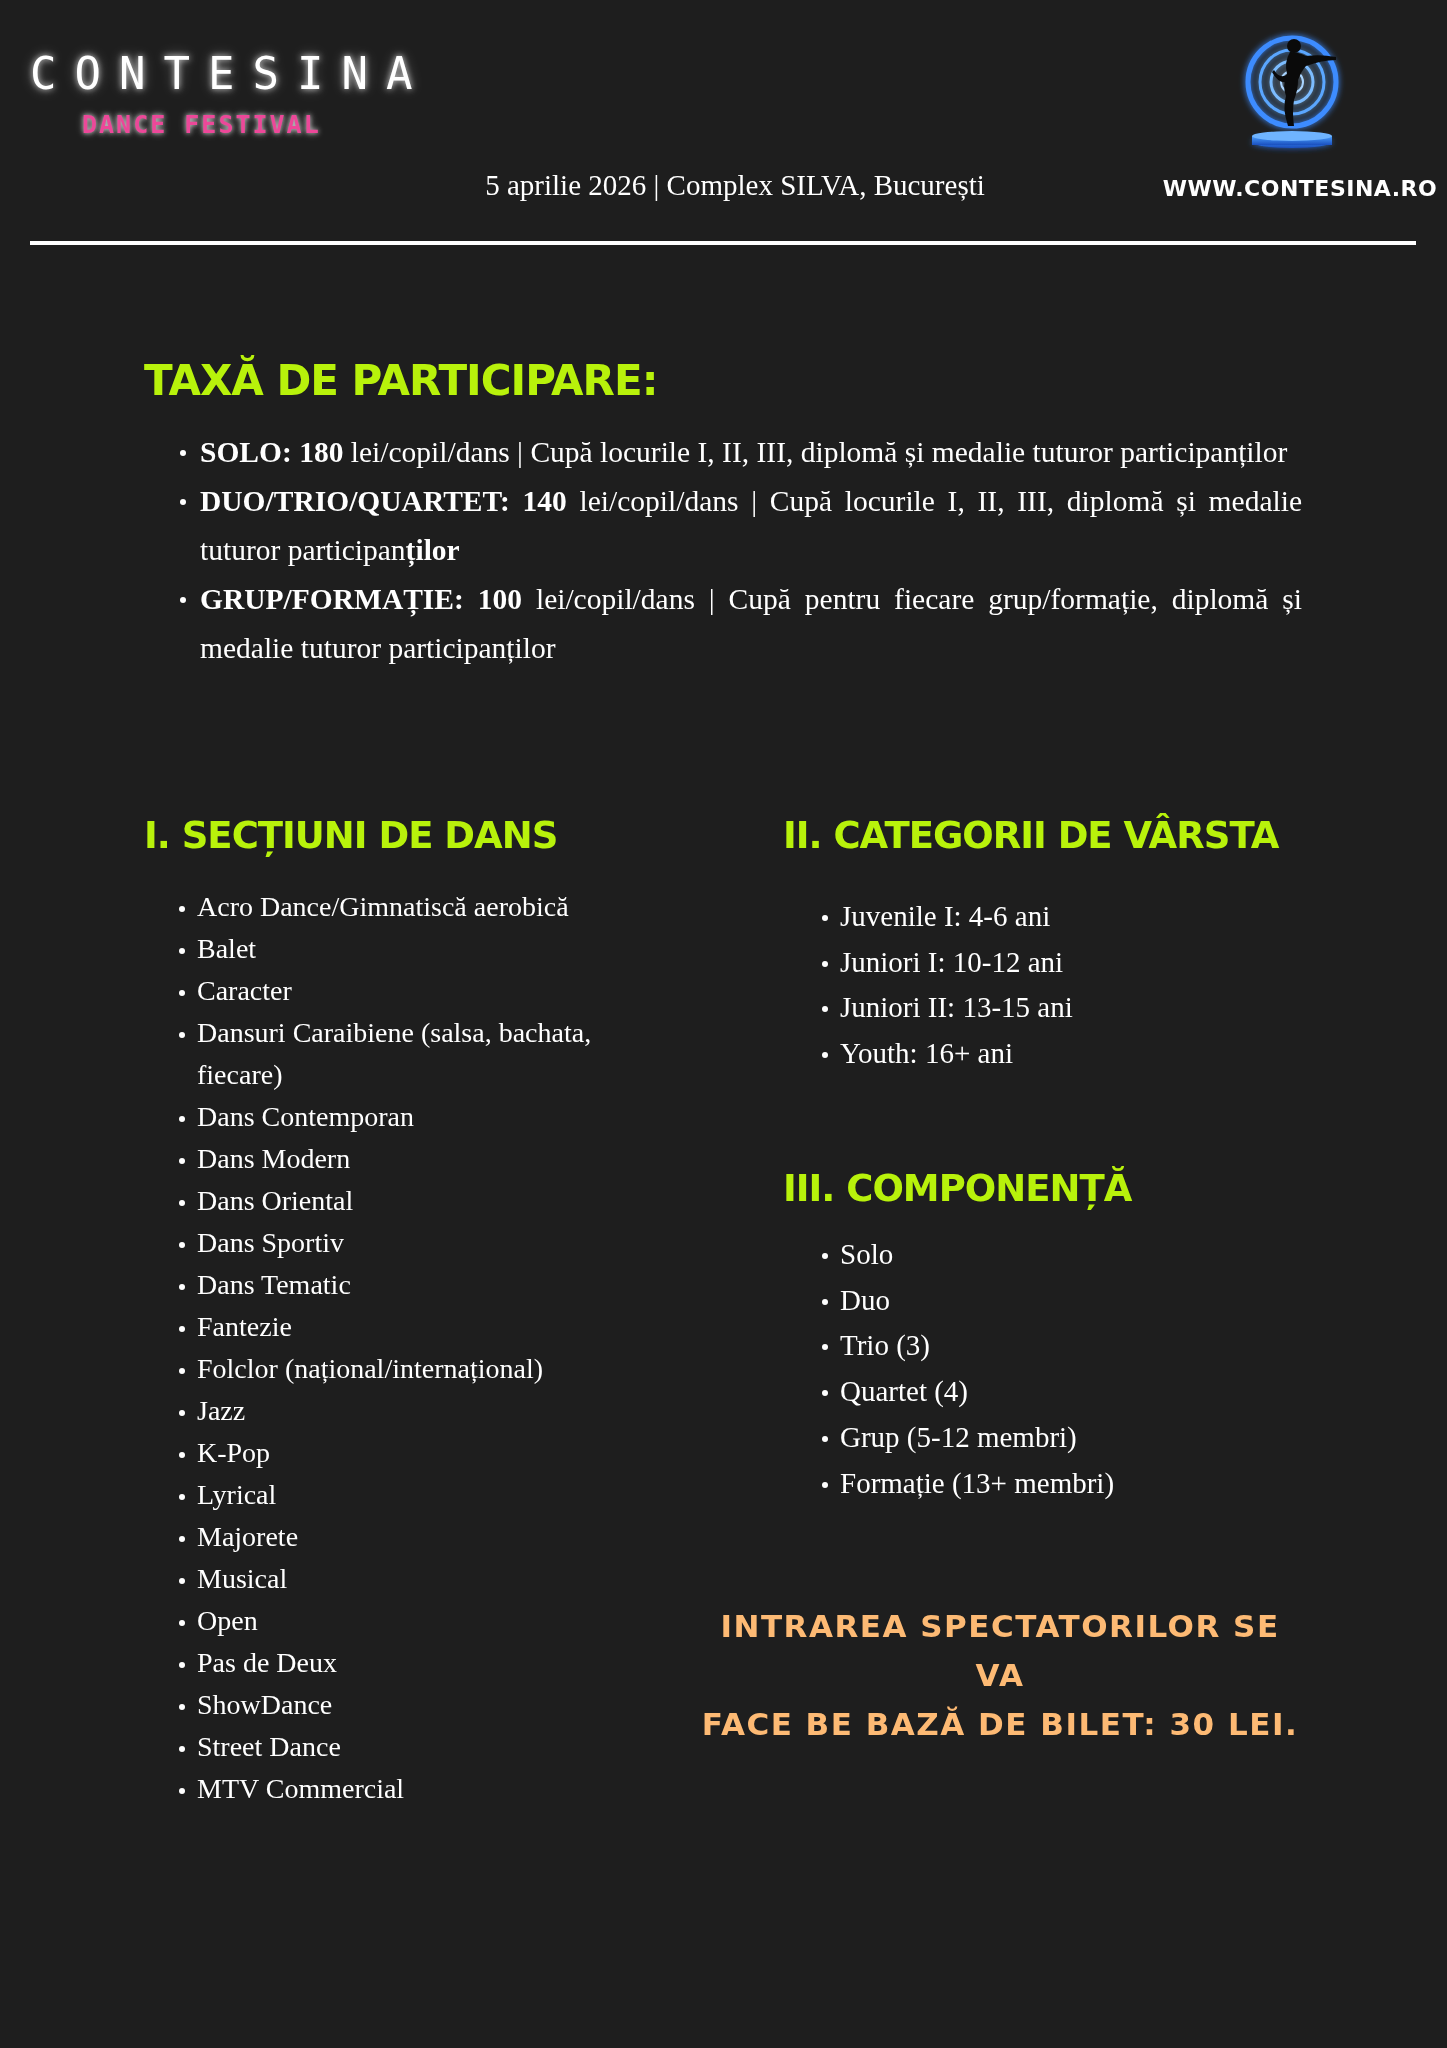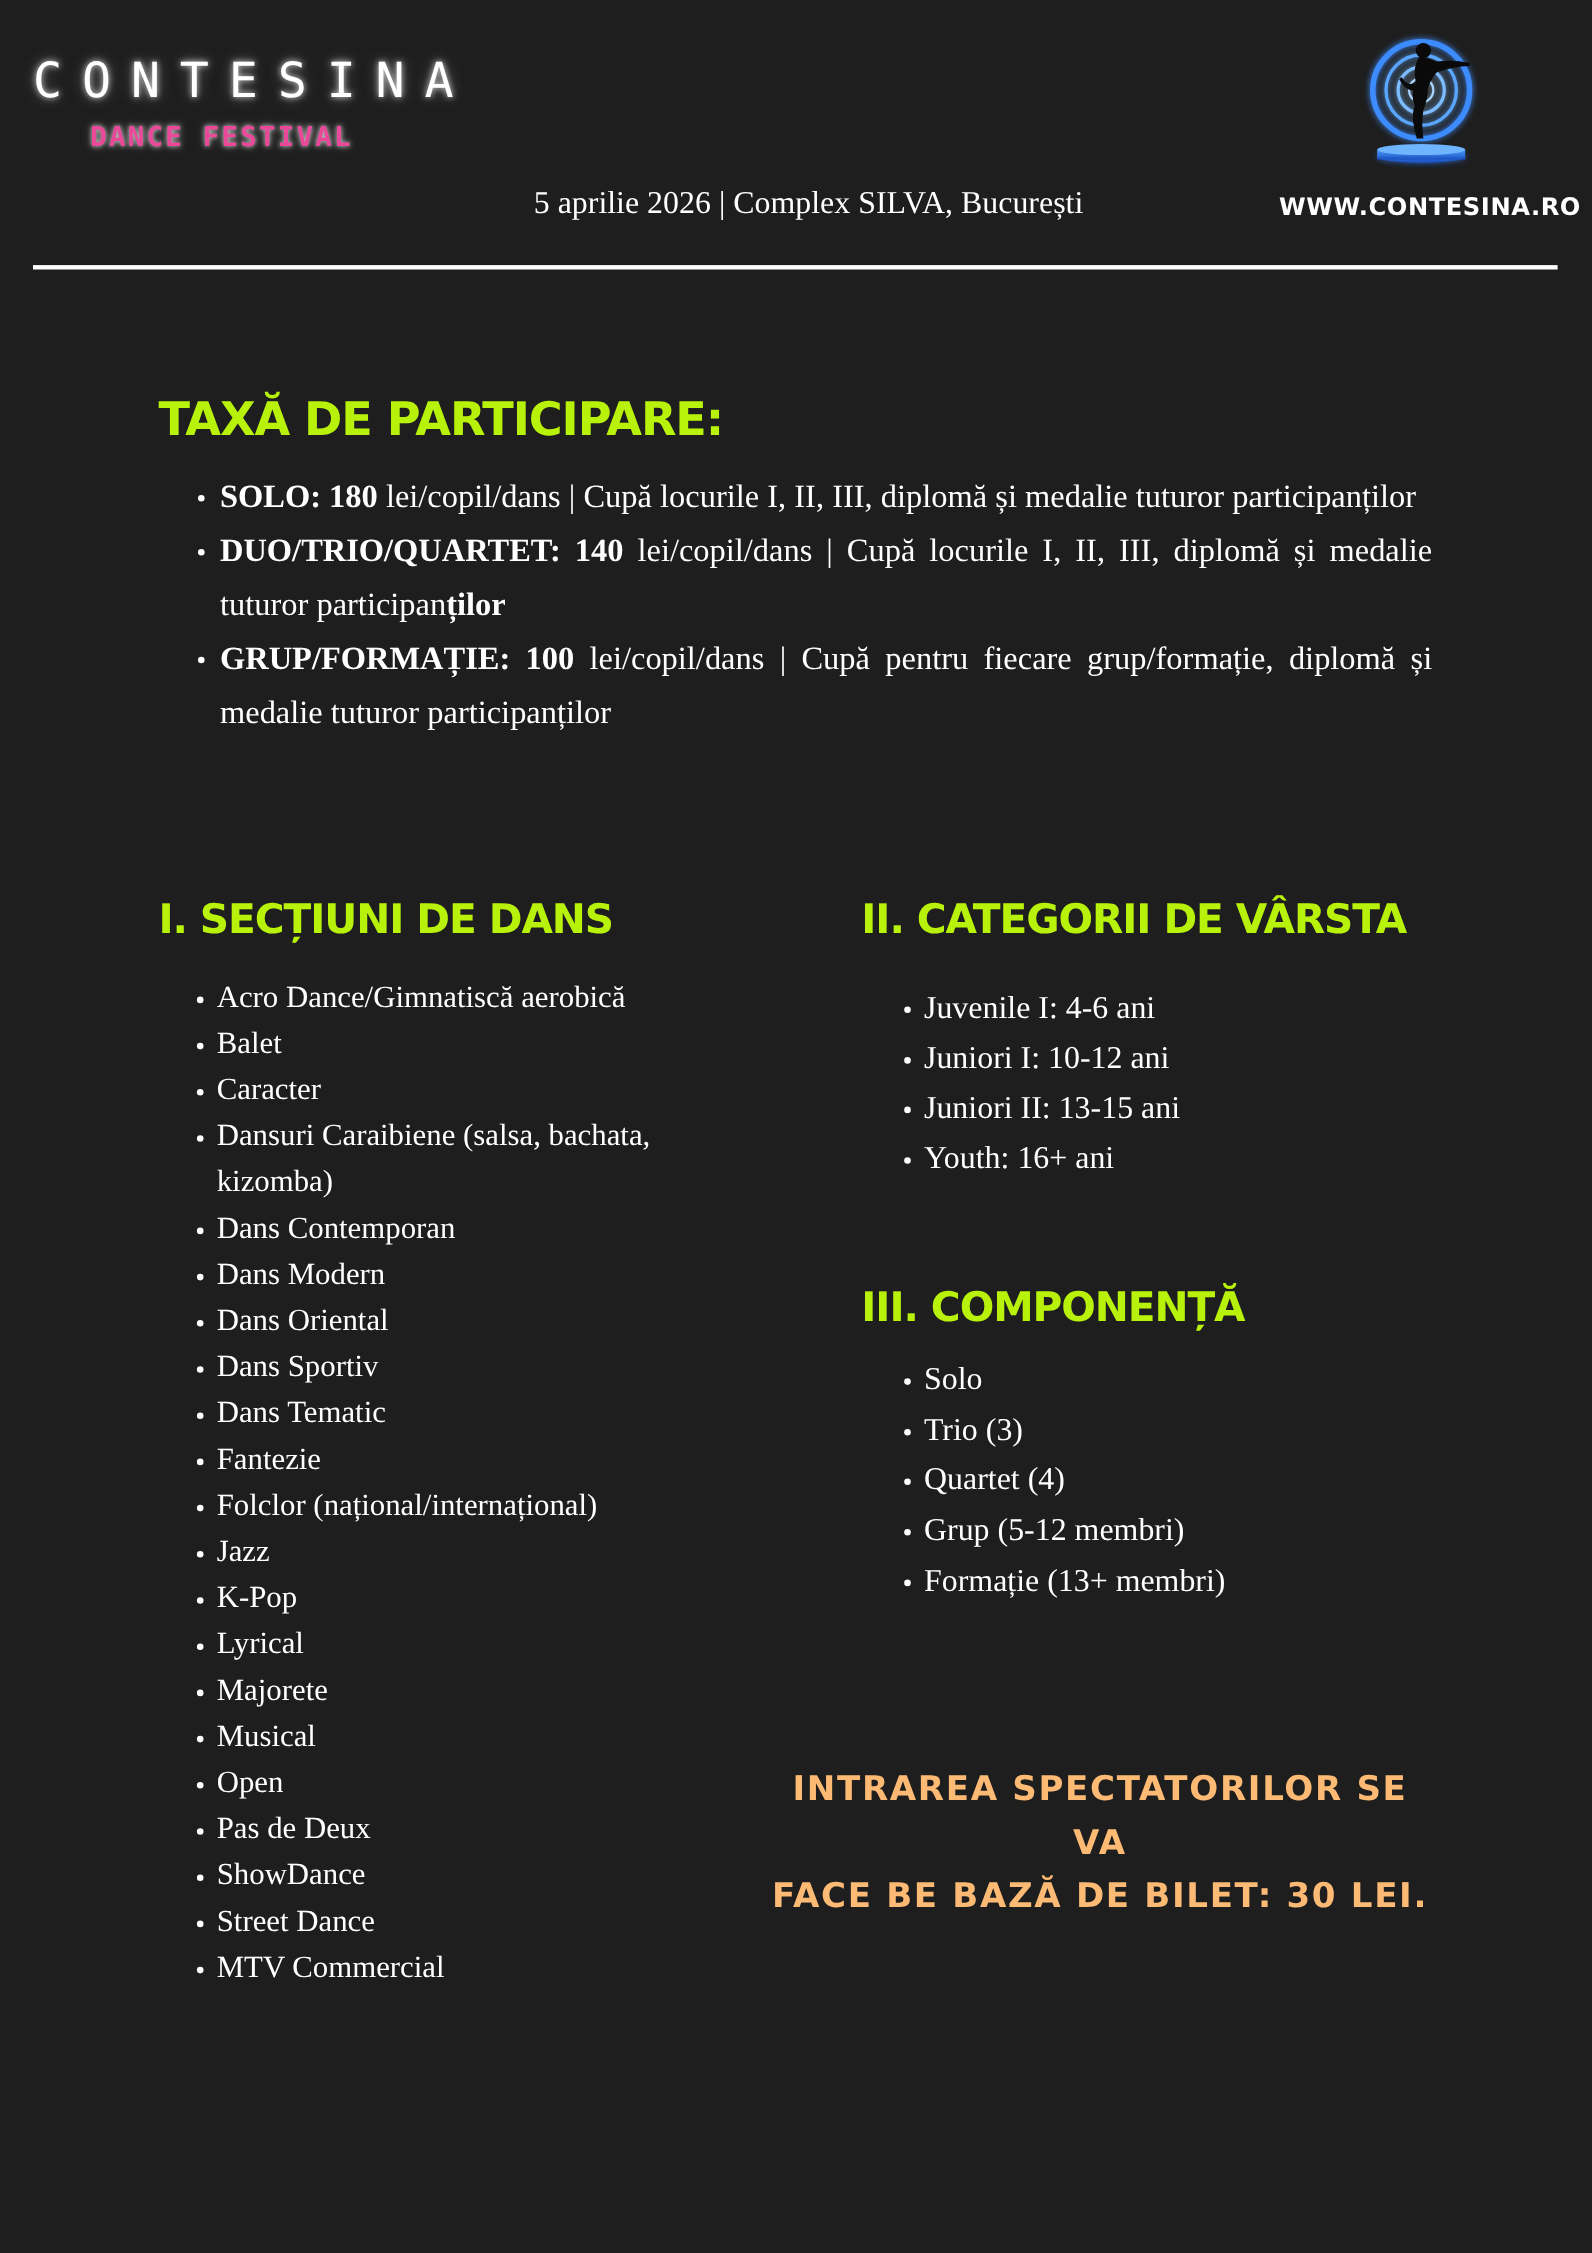--- a/index.html
+++ b/index.html
@@ -160,21 +160,21 @@
   <li><b>SOLO:</b> <b>180</b><span> lei/copil/dans | Cupă locurile I, II, III, diplomă și medalie tuturor participanților</span></li>
   <li><b>DUO/TRIO/QUARTET:</b> <b>140</b><span> lei/copil/dans | Cupă locurile I, II, III, diplomă și medalie tuturor participan</span><b>ților</b></li>
   <li><b>GRUP/FORMAȚIE:</b> <b>100</b><span> lei/copil/dans | Cupă pentru fiecare grup/formație, diplomă și medalie tuturor participanților</span></li>
 </ul>
 
 <div class="abs heading h-sections">I. SECȚIUNI DE DANS</div>
 <ul class="abs sec-list">
   <li>Acro Dance/Gimnatiscă aerobică</li>
   <li>Balet</li>
   <li>Caracter</li>
-  <li>Dansuri Caraibiene (salsa, bachata, kizomba)</li>
+  <li>Dansuri Caraibiene (salsa, bachata, fiecare)</li>
   <li>Dans Contemporan</li>
   <li>Dans Modern</li>
   <li>Dans Oriental</li>
   <li>Dans Sportiv</li>
   <li>Dans Tematic</li>
   <li>Fantezie</li>
   <li>Folclor (național/internațional)</li>
   <li>Jazz</li>
   <li>K-Pop</li>
   <li>Lyrical</li>
@@ -191,20 +191,21 @@
 <ul class="abs age-list">
   <li>Juvenile I: 4-6 ani</li>
   <li>Juniori I: 10-12 ani</li>
   <li>Juniori II: 13-15 ani</li>
   <li>Youth: 16+ ani</li>
 </ul>
 
 <div class="abs heading h-comp">III. COMPONENȚĂ</div>
 <ul class="abs comp-list">
   <li>Solo</li>
+  <li>Duo</li>
   <li>Trio (3)</li>
   <li>Quartet (4)</li>
   <li>Grup (5-12 membri)</li>
   <li>Formație (13+ membri)</li>
 </ul>
 
 <div class="abs notice">
   <div>INTRAREA SPECTATORILOR SE VA</div>
   <div>FACE BE BAZĂ DE BILET: 30 LEI.</div>
 </div>

